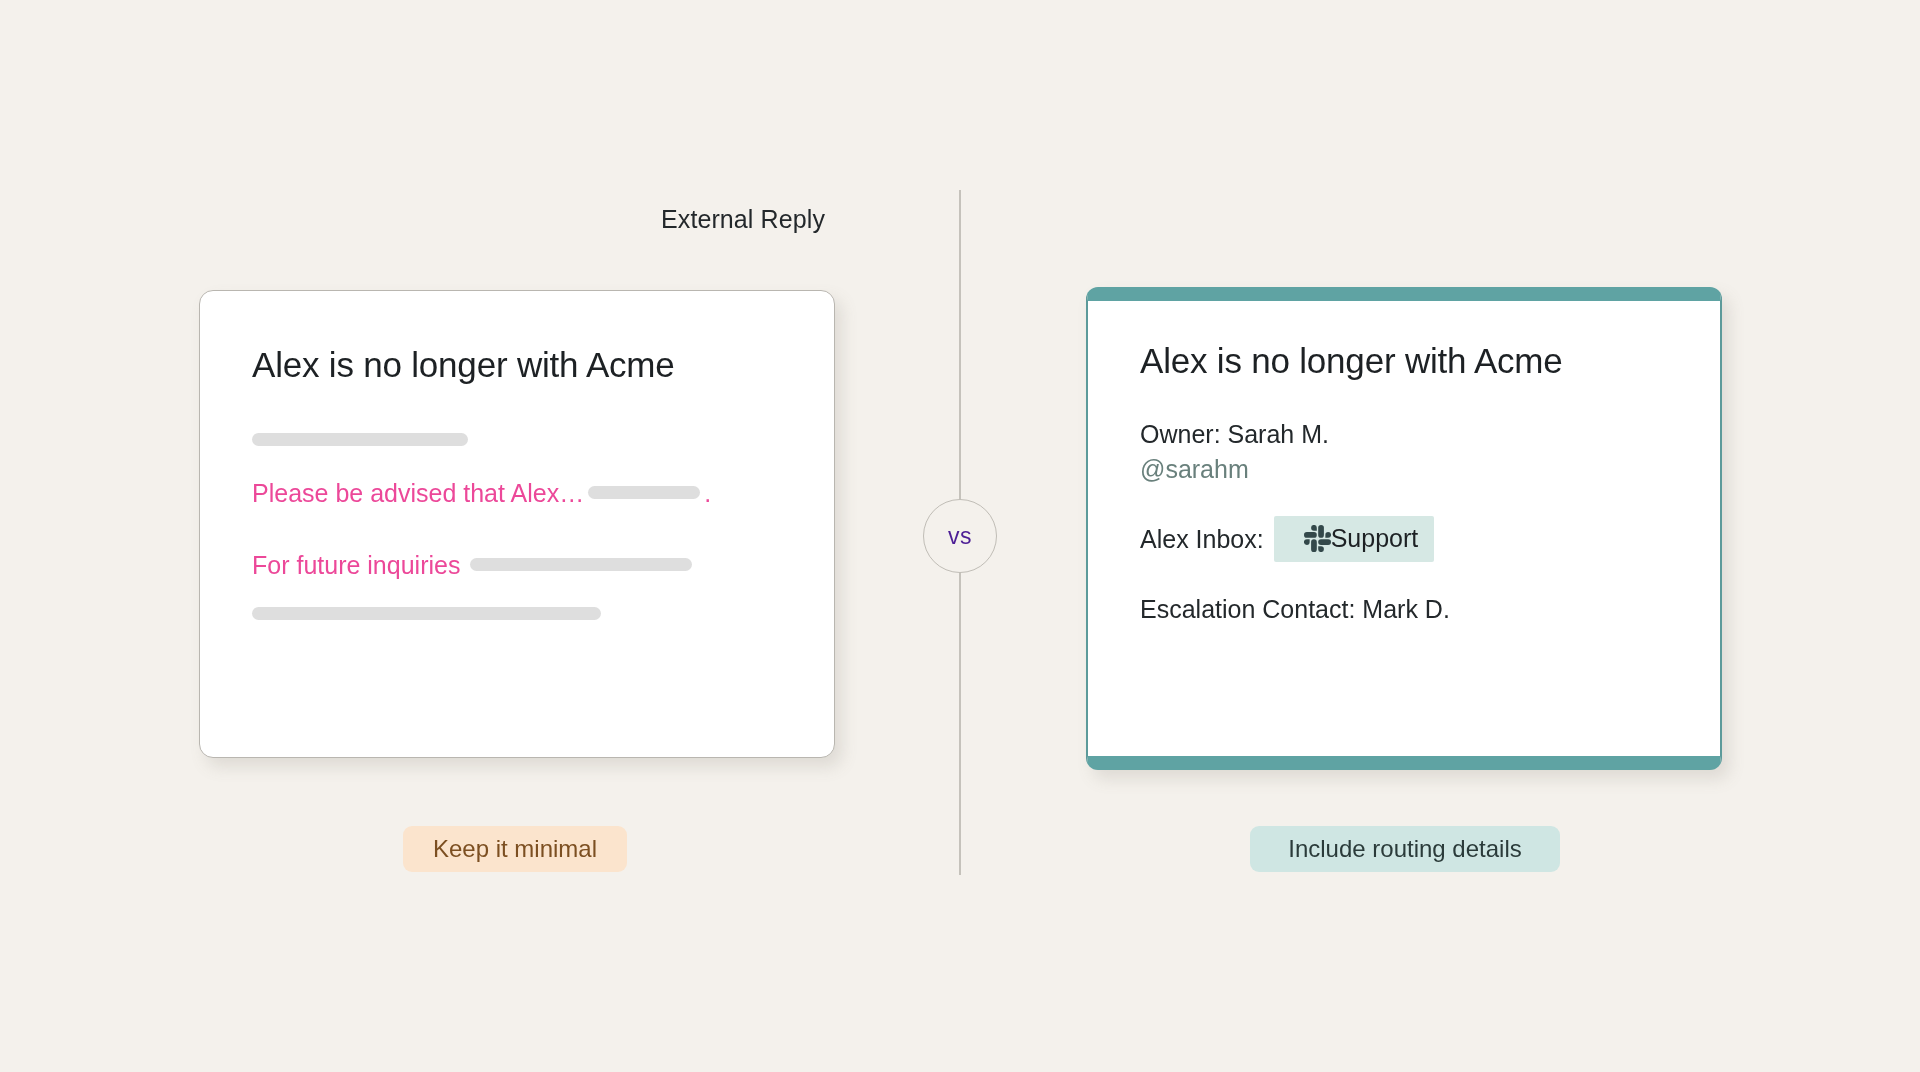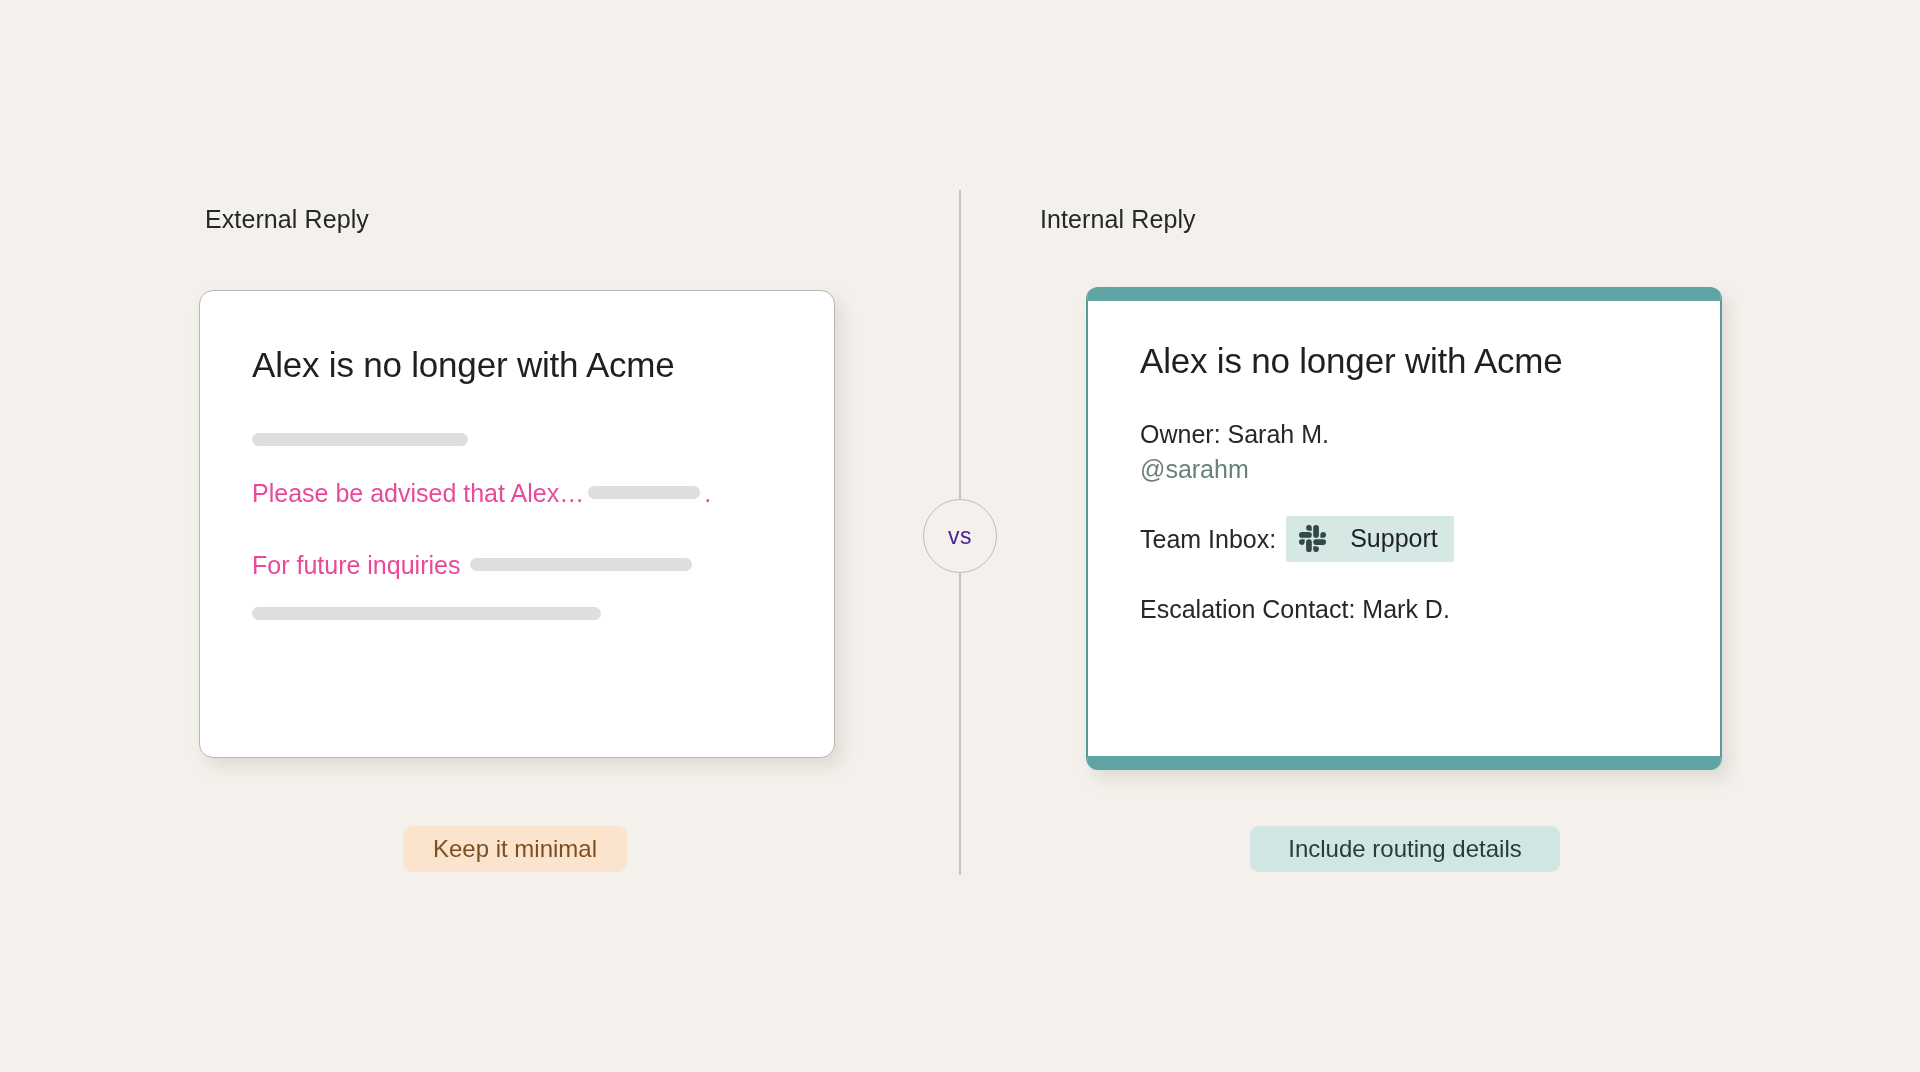--- a/index.html
+++ b/index.html
@@ -19,21 +19,21 @@
   .stage {
     position: absolute;
     inset: 0;
   }
 
   
   .col-title {
     position: absolute;
     top: 205px;
     width: 620px;
-    text-align: left;
+    text-align: right;
     font-size: 25px;
     color: #23282b;
     letter-spacing: 0.1px;
   }
   .col-title.left  { left: 205px; }
   .col-title.right { left: 1040px; }
 
   
   .divider-line {
     position: absolute;
@@ -142,24 +142,24 @@
     display: flex;
     align-items: center;
     margin-top: 30px;
     white-space: nowrap;
   }
   .rb-row-label { font-size: 25px; color: #23282b; }
 
   .chip {
     display: inline-flex;
     align-items: center;
-    gap: 24px;
+    gap: 0;
     background: #d6e8e4;
     border-radius: 2px;
-    padding: 8px 16px 9px 13px;
+    padding: 8px 16px 9px 30px;
     margin-left: 10px;
   }
   .chip-label {
     font-size: 25px;
     color: #1d2124;
   }
   .slack-mark { display: block; }
 
   .rb-escalation { margin-top: 30px; }
 
@@ -215,31 +215,30 @@
 
       <span class="skel skel-3" style="width: 349px; background: rgb(222, 222, 222);"></span>
     </div>
   </div>
 
   <div class="pill pill-left">Keep it minimal</div>
 
   <div class="divider-line"></div>
   <div class="vs-badge">vs</div>
 
-  <div class="col-title right">Internal Reply</div>
 
   <div class="card card-right">
     <h2 class="card-title">Alex is no longer with Acme</h2>
 
     <div class="right-body">
       <div class="rb-line">Owner: Sarah M.</div>
       <div class="rb-line rb-handle">@sarahm</div>
 
       <div class="rb-row">
-        <span class="rb-row-label">Team Inbox:</span>
+        <span class="rb-row-label">Alex Inbox:</span>
         <span class="chip">
           <span class="slack-icon-wrap">
             <svg class="slack-mark" width="27" height="27" viewBox="0 0 54 54" aria-hidden="true">
               <g fill="#33484a">
                 <path d="M11.3 34.1a5.7 5.7 0 1 1-5.7-5.7h5.7v5.7z"></path>
                 <path d="M14.2 34.1a5.7 5.7 0 0 1 11.4 0v14.2a5.7 5.7 0 0 1-11.4 0V34.1z"></path>
                 <path d="M19.9 11.3a5.7 5.7 0 1 1 5.7-5.7v5.7h-5.7z"></path>
                 <path d="M19.9 14.2a5.7 5.7 0 0 1 0 11.4H5.7a5.7 5.7 0 0 1 0-11.4h14.2z"></path>
                 <path d="M42.7 19.9a5.7 5.7 0 1 1 5.7 5.7h-5.7v-5.7z"></path>
                 <path d="M39.8 19.9a5.7 5.7 0 0 1-11.4 0V5.7a5.7 5.7 0 0 1 11.4 0v14.2z"></path>

